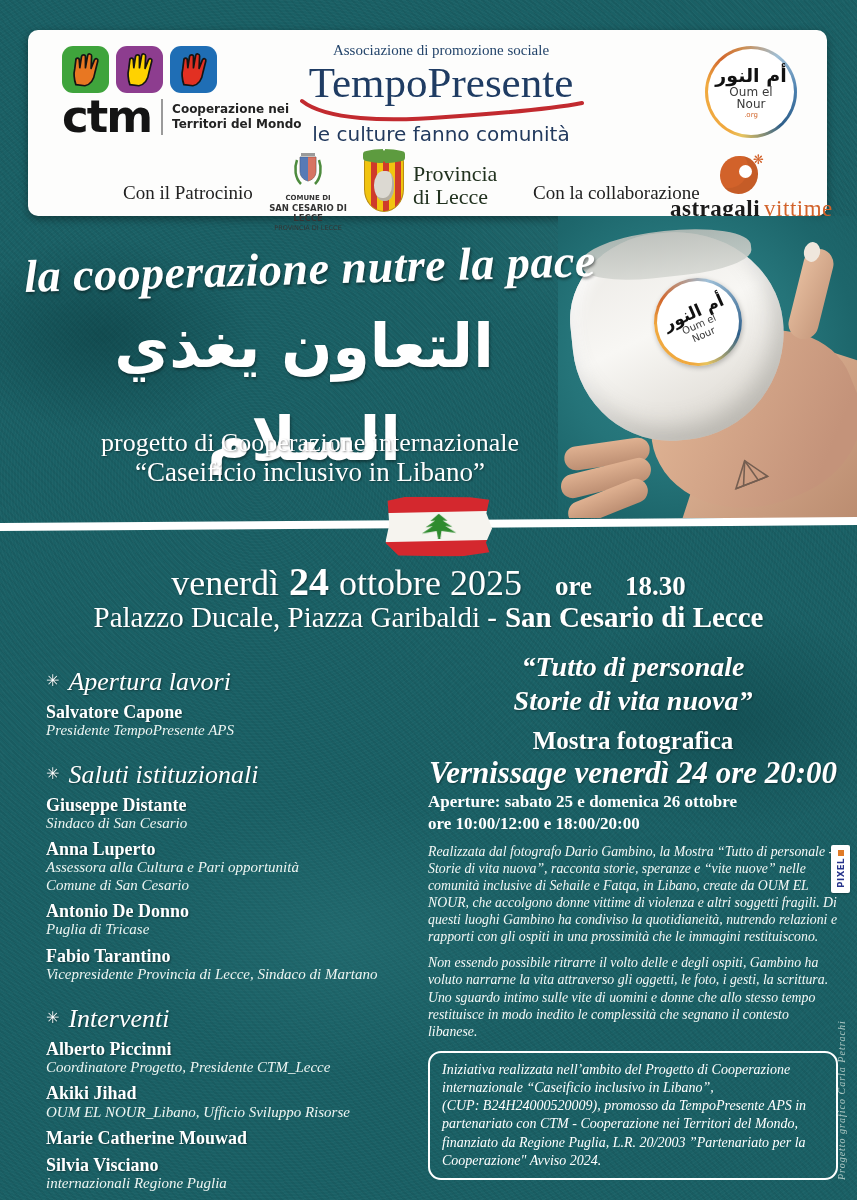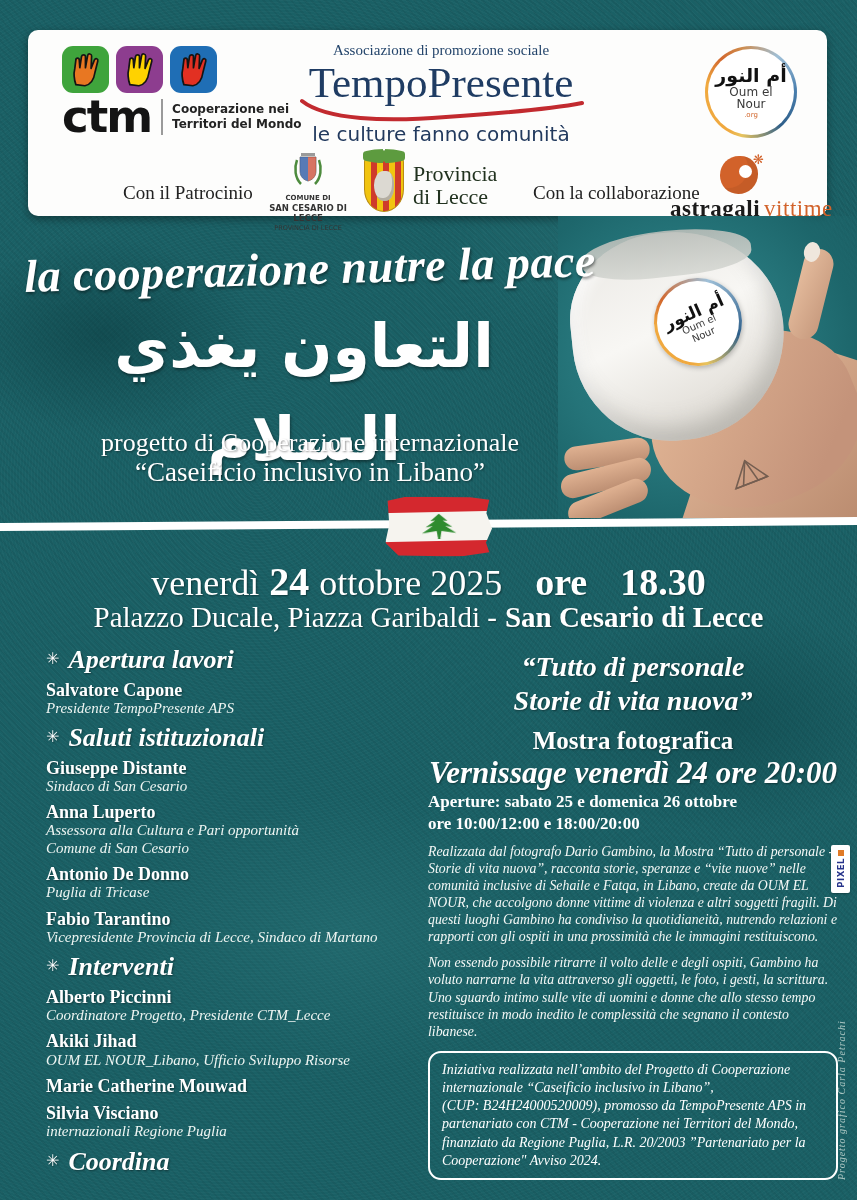--- a/index.html
+++ b/index.html
@@ -106,27 +106,27 @@
     display:flex;flex-direction:column;filter:drop-shadow(0 1px 2px rgba(0,0,0,.35));
     clip-path:polygon(3% 6%,20% 0,80% 3%,98% 8%,95% 30%,100% 55%,94% 78%,97% 94%,70% 100%,12% 96%,0 75%,4% 45%);}
   .flag-red{height:27%;background:#d4282e;}
   .flag-white{height:46%;background:#f6f4ef;position:relative;}
   .flag-cedar{position:absolute;left:50%;top:50%;transform:translate(-50%,-50%);}
   
   .date-line{position:absolute;left:0;top:558px;width:100%;text-align:center;color:#fff;text-shadow:1px 1px 2px rgba(0,0,0,.4);}
   .date-line .d1{font-size:36px;}
   .date-line .d2{font-size:40px;font-weight:bold;}
   .date-line .d3{font-size:36px;}
-  .date-line .d4{font-size:38px;font-weight:bold;margin-left:28px;}
+  .date-line .d4{font-size:27px;font-weight:bold;margin-left:28px;}
   .date-line span{margin:0 5px;}
   .venue-line{position:absolute;left:0;top:601px;width:100%;text-align:center;color:#fff;font-size:29px;text-shadow:1px 1px 2px rgba(0,0,0,.4);}
   .venue-line .vb{font-weight:bold;margin-left:8px;}
   
   .col-left{position:absolute;left:46px;top:646px;width:384px;color:#fff;}
-  .p-title{font-style:italic;font-weight:700;font-size:26px;line-height:1.1;margin:0 0 5px;text-shadow:1px 1px 2px rgba(0,0,0,.4);}
+  .p-title{font-style:italic;font-weight:400;font-size:26px;line-height:1.1;margin:22px 0 5px;text-shadow:1px 1px 2px rgba(0,0,0,.4);}
   .p-bullet{font-family:"DejaVu Sans",sans-serif;font-style:normal;font-size:16px;margin-right:9px;vertical-align:4px;}
   .p-entry{margin-bottom:7px;}
   .p-name{font-weight:700;font-size:18px;line-height:1.12;text-shadow:1px 1px 2px rgba(0,0,0,.4);}
   .p-role{font-style:italic;font-size:15px;line-height:1.16;color:#eef5f2;}
   .p-role span{display:block;}
   
   .col-right{position:absolute;left:428px;top:650px;width:410px;color:#fff;}
   .m-quote{font-style:italic;font-weight:700;font-size:28px;line-height:1.22;text-align:center;text-shadow:1px 1px 2px rgba(0,0,0,.4);}
   .m-label{font-weight:700;font-size:25px;text-align:center;margin-top:9px;text-shadow:1px 1px 2px rgba(0,0,0,.4);}
   .m-vern{font-style:italic;font-weight:700;font-size:31px;text-align:center;text-shadow:1px 1px 2px rgba(0,0,0,.4);}

